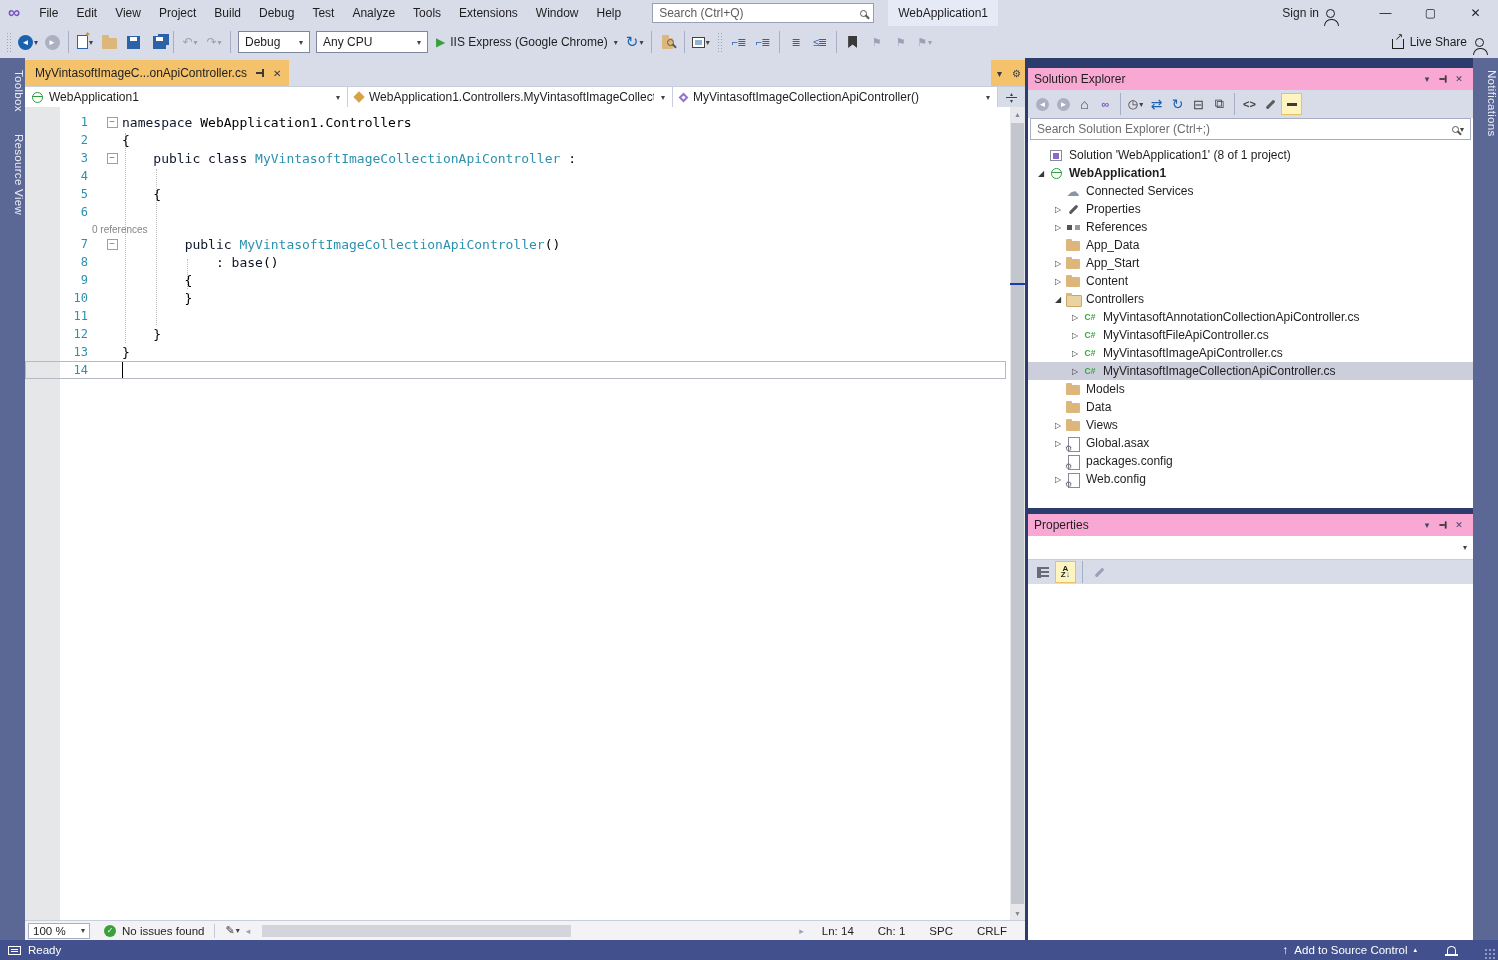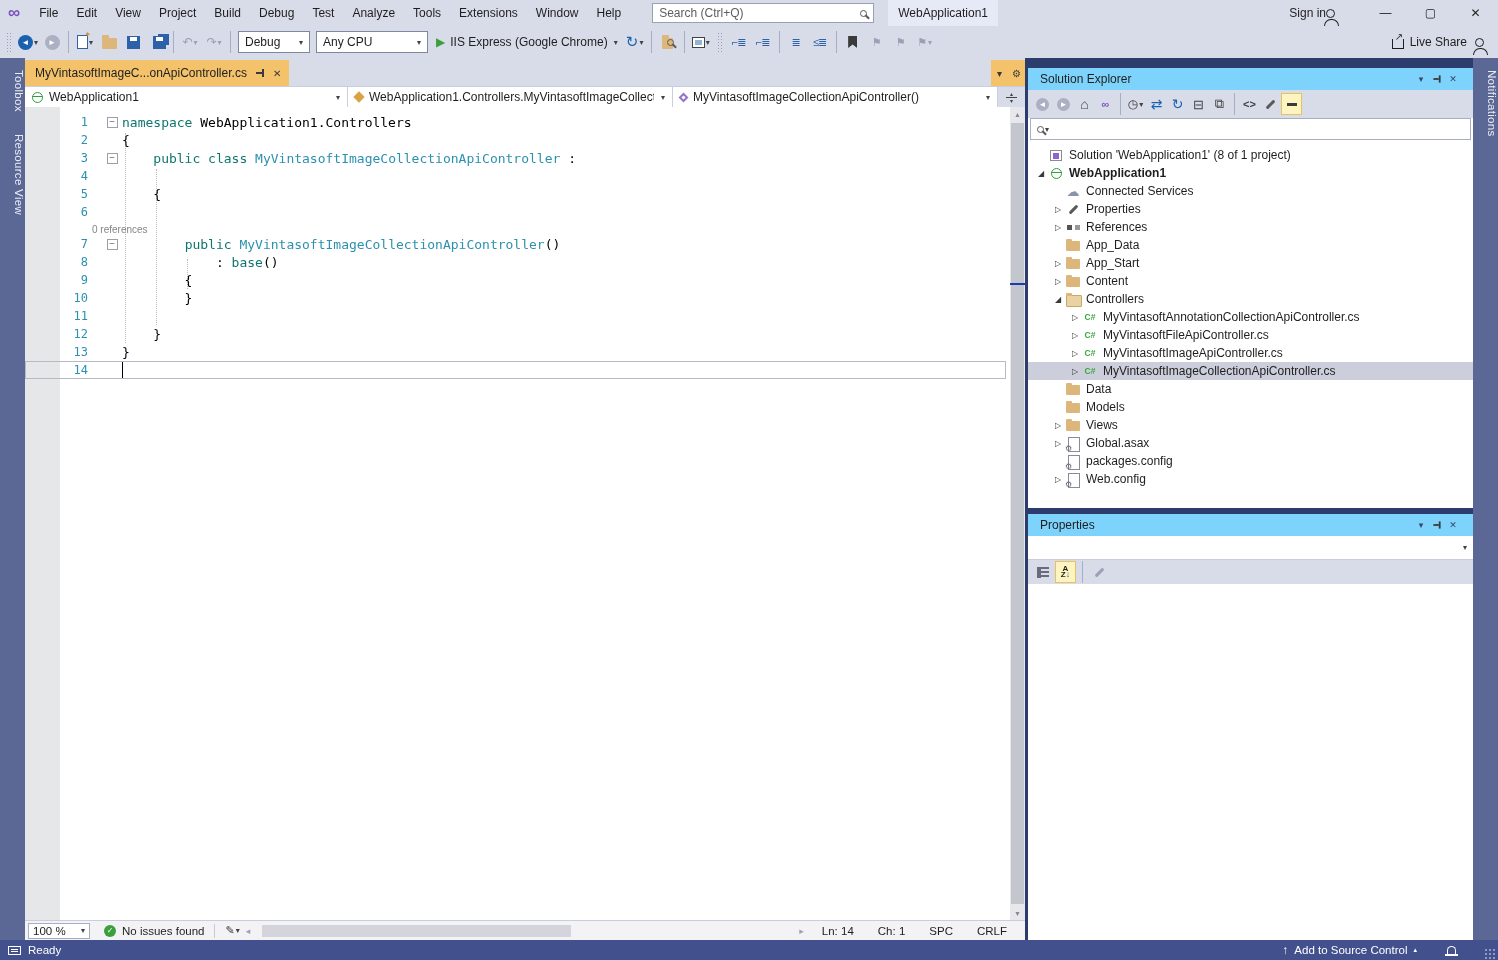--- a/index.html
+++ b/index.html
@@ -11,21 +11,21 @@
   .vs-logo { color:#7B53C0; font-weight:bold; font-size:17px; margin:0 10px 0 8px; }
   #menubar { display:flex; align-items:center; height:100%; }
   .menu-item { padding:0 9px; height:100%; display:flex; align-items:center; cursor:default; }
   .title-search { margin-left:22px; width:222px; height:20px; background:#fff; border:1px solid #99A0B6; display:flex; align-items:center; padding:0 6px; }
   .title-search input { flex:1; border:none; outline:none; font-family:"Liberation Sans",sans-serif; font-size:12px; color:#1e1e1e; background:transparent; }
   .title-search input::placeholder { color:#5d5d5d; }
   .mag { width:7px; height:7px; border:1.6px solid #5A5A5A; border-radius:50%; position:relative; flex:none; }
   .mag::after { content:""; position:absolute; width:5px; height:1.6px; background:#5A5A5A; transform:rotate(45deg); right:-4px; bottom:-2px; }
   .app-title { margin-left:14px; padding:0 10px; height:100%; display:flex; align-items:center; background:#E6EAF6; }
   .tb-spacer { flex:1; }
-  .signin { display:flex; align-items:center; padding:0 10px; height:100%; }
+  .signin { display:flex; align-items:center; gap:7px; padding:0 10px; height:100%; }
   .person { width:9px; height:9px; border:1.6px solid #1e1e1e; border-radius:50%; position:relative; }
   .person::after { content:""; position:absolute; left:-3px; top:9px; width:13px; height:6px; border:1.6px solid #1e1e1e; border-bottom:none; border-radius:7px 7px 0 0; }
   .win-btns { display:flex; height:100%; margin-left:18px; }
   .win-btn { width:45px; height:100%; display:flex; align-items:center; justify-content:center; font-size:12px; color:#1e1e1e; }
 
   
   #toolbar { position:absolute; top:26px; left:0; width:1498px; height:32px; background:#D8DCE9; display:flex; align-items:center; padding-left:2px; }
   .grip { width:6px; height:20px; margin:0 4px; background-image:radial-gradient(#9aa0b5 1px, transparent 1px); background-size:3px 3px; }
   .tbtn { height:24px; min-width:22px; display:inline-flex; align-items:center; justify-content:center; margin:0 1px; color:#424242; }
   .caret { font-size:8px; color:#424242; margin-left:1px; }
@@ -88,21 +88,21 @@
   .splitter-box i { font-style:normal; display:block; width:11px; height:1px; background:#424242; margin:1px 0; }
 
   #code-area { flex:1; position:relative; background:#fff; display:flex; overflow:hidden; }
   #gutter-bg { position:absolute; left:0; top:0; bottom:0; width:35px; background:#E6E7E8; }
   #code-lines { position:absolute; left:0; top:6px; right:15px; font-family:"DejaVu Sans Mono","Liberation Mono",monospace; font-size:13px; }
   .code-line { height:18px; display:flex; align-items:center; position:relative; }
   .ln { width:77px; flex:none; text-align:right; padding-right:14px; color:#2B91AF; font-size:12px; }
   .fold { width:20px; flex:none; display:flex; align-items:center; justify-content:center; }
   .fold.has-box::before { content:"−"; width:9px; height:9px; border:1px solid #9aa0a8; color:#6a6a6a; font-size:9px; line-height:7px; text-align:center; background:#fff; display:block; }
   .code-text { white-space:pre; }
-  .kw { color:#0f766e; } .ty { color:#2B91AF; } .pl { color:#000; }
+  .kw { color:#0f172a; } .ty { color:#2B91AF; } .pl { color:#000; }
   .codelens-row { height:14px; font-family:"Liberation Sans",sans-serif; font-size:10px; color:#848484; padding-left:67px; display:flex; align-items:flex-end; }
   .code-line.current { outline:1px solid #B5BAC4; outline-offset:-1px; width:calc(100% - 4px); }
   .caret-bar { position:absolute; left:97px; top:1px; width:1px; height:16px; background:#000; }
   .guide { position:absolute; width:1px; border-left:1px dotted #BBBBBB; }
   #v-scrollbar { position:absolute; right:0; top:0; bottom:0; width:15px; background:#E8E8EC; }
   .vs-arrow { height:14px; display:flex; align-items:center; justify-content:center; font-size:7px; color:#868999; }
   #v-thumb { position:absolute; left:1px; right:1px; top:16px; bottom:16px; background:#C4C6CE; }
   #caret-mark { position:absolute; left:0; right:0; top:176px; height:2px; background:#1B3BB2; }
   .vs-arrow.bottom { position:absolute; bottom:0; left:0; right:0; }
 
@@ -114,21 +114,21 @@
   .broom { font-size:11px; color:#424242; }
   .h-arrow { color:#9aa0b5; font-size:9px; margin:0 6px; }
   #h-track { flex:1; height:12px; margin:0 2px; position:relative; }
   #h-thumb { position:absolute; left:4px; width:58%; top:0; height:12px; background:#D4D5DC; }
   .pos-item { margin:0 12px; white-space:nowrap; }
   .pos-item.last { margin-right:18px; }
 
   
   #right-panel { position:absolute; left:1028px; top:10px; width:445px; height:872px; display:flex; flex-direction:column; }
   .panel { background:#fff; display:flex; flex-direction:column; }
-  .panel-title { height:22px; background:#7dd3fc; display:flex; align-items:center; padding:0 12px; }
+  .panel-title { height:22px; background:#f9a8d4; display:flex; align-items:center; padding:0 6px; }
   .panel-title .pt-label { flex:1; }
   .pt-ico { width:16px; display:flex; justify-content:center; color:#3A4668; font-size:9px; }
   .pin.small { transform:scale(.9); }
   #solution-explorer { height:440px; }
   .se-toolbar { height:28px; background:#D8DCE9; display:flex; align-items:center; padding:0 4px; }
   .se-btn { width:21px; height:22px; display:flex; align-items:center; justify-content:center; font-size:12px; color:#424242; }
   .se-btn.toggled { background:#FDF4BF; border:1px solid #E5C365; }
   .dash-ico { width:10px; height:3px; background:#3A3A3A; }
   .purple-ico { color:#7B53C0; font-weight:bold; font-size:11px; }
   .se-search { height:22px; margin:0 2px 2px 2px; background:#fff; border:1px solid #A8AEC2; display:flex; align-items:center; padding:0 6px; }
@@ -503,20 +503,21 @@
               <span style="font-weight:bold;font-size:11px">&lt;&gt;</span>
             </span>
           <span class="se-btn">
               <span class="i-wrench" style="display:flex"></span>
             </span>
           <span class="se-btn toggled">
               <span class="dash-ico"></span>
             </span>
         </div>
         <div class="se-search">
+          <input placeholder="Search Solution Explorer (Ctrl+;)" style="">
           <span class="mag"></span>
           <span class="caret">▾</span>
         </div>
         <div id="sln-tree">
             <div class="tree-row" style="padding-left: 6px;">
               <span class="tree-arrow"></span>
               <span class="titem-icon i-solution"></span>
               <span class="tree-label">Solution 'WebApplication1' (8 of 1 project)</span>
             </div>
             <div class="tree-row" style="padding-left: 6px;">
@@ -577,26 +578,26 @@
               <span class="tree-label">MyVintasoftImageApiController.cs</span>
             </div>
             <div class="tree-row selected" style="padding-left: 40px;">
               <span class="tree-arrow">▷</span>
               <span class="titem-icon i-csharp">C#</span>
               <span class="tree-label">MyVintasoftImageCollectionApiController.cs</span>
             </div>
             <div class="tree-row" style="padding-left: 23px;">
               <span class="tree-arrow"></span>
               <span class="titem-icon i-folder"></span>
-              <span class="tree-label">Data</span>
+              <span class="tree-label">Models</span>
             </div>
             <div class="tree-row" style="padding-left: 23px;">
               <span class="tree-arrow"></span>
               <span class="titem-icon i-folder"></span>
-              <span class="tree-label">Models</span>
+              <span class="tree-label">Data</span>
             </div>
             <div class="tree-row" style="padding-left: 23px;">
               <span class="tree-arrow">▷</span>
               <span class="titem-icon i-folder"></span>
               <span class="tree-label">Views</span>
             </div>
             <div class="tree-row" style="padding-left: 23px;">
               <span class="tree-arrow">▷</span>
               <span class="titem-icon i-gear-doc"></span>
               <span class="tree-label">Global.asax</span>

